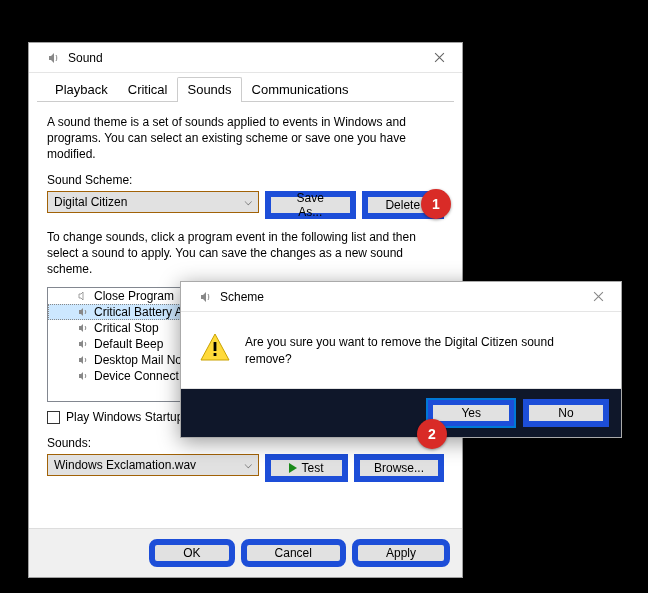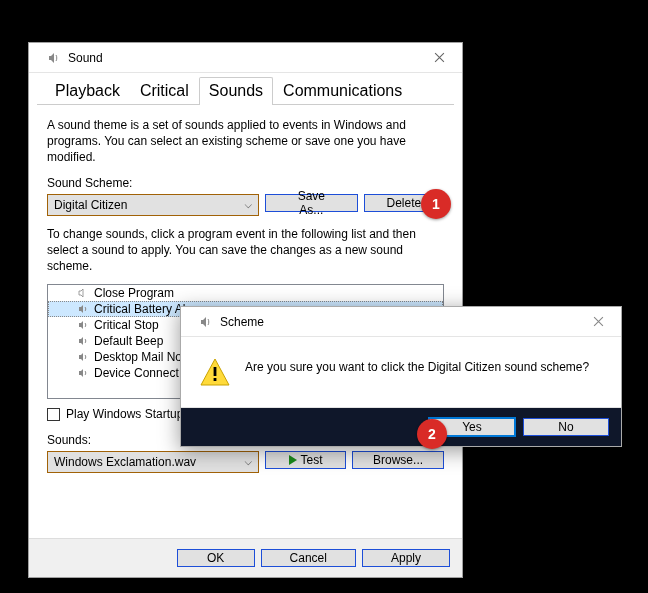--- a/index.html
+++ b/index.html
@@ -55,21 +55,21 @@
     font-size: 14px;
   }
   .tabs {
     display: flex;
     padding: 4px 8px 0 8px;
     border-bottom: 1px solid #ccc;
     margin: 0 8px;
   }
   .tab {
     padding: 4px 9px;
-    font-size: 16px;
+    font-size: 13px;
     border: 1px solid transparent;
     border-bottom: none;
     position: relative;
   }
   .tab.active {
     background: #fff;
     border-color: #ccc;
     border-radius: 2px 2px 0 0;
   }
   .tab.active::after {
@@ -103,23 +103,23 @@
     align-items: center;
     padding: 0 6px;
     position: relative;
   }
   .combo .caret {
     margin-left: auto;
     font-size: 10px;
     color: #555;
   }
   .btn {
-    height: 18px;
+    height: 28px;
     min-width: 70px;
-    border: 1px solid #1d4ed8;
+    border: 6px solid #1d4ed8;
     background: #e1e1e1;
     display: inline-flex;
     align-items: center;
     justify-content: center;
     padding: 0 28px;
     font-size: 12px;
     font-family: inherit;
   }
   .btn.focused {
     outline: 2px solid #0078d7;
@@ -166,25 +166,25 @@
   .footer {
     position: absolute;
     left: 0; right: 0; bottom: 0;
     padding: 10px 12px;
     display: flex;
     justify-content: flex-end;
     gap: 6px;
     background: #f0f0f0;
     border-top: 1px solid #ddd;
   }
-  .footer .btn { min-width: 78px; }
+  .footer .btn { min-width: 78px; border-radius: 8px; }
   
   .modal {
     left: 180px;
-    top: 306px;
+    top: 281px;
     width: 442px;
     border: 1px solid #aaa;
     background: #fff;
   }
   .modal .body {
     display: flex;
     padding: 20px 18px;
     gap: 14px;
     align-items: flex-start;
   }
@@ -370,21 +370,21 @@
     </span>
   </div>
   <div class="body">
     <span class="warn-icon">
       <svg viewBox="0 0 32 30" width="32" height="30">
         <path d="M16 2 L30 28 L2 28 Z" fill="#ffda3a" stroke="#c9a200" stroke-width="1"></path>
         <rect x="14.6" y="10" width="2.8" height="9" fill="#000"></rect>
         <rect x="14.6" y="21" width="2.8" height="3" fill="#000"></rect>
       </svg>
     </span>
-    <div class="msg">Are you sure you want to click the Digital Citizen sound scheme?</div>
+    <div class="msg">Are you sure you want to remove the Digital Citizen sound remove?</div>
   </div>
   <div class="btnrow">
     <button class="btn focused">Yes</button>
     <button class="btn">No</button>
   </div>
 </div>
 
 <div class="anno" style="left:421px; top:189px;">1</div>
 <div class="anno" style="left:417px; top:419px;">2</div>
 

